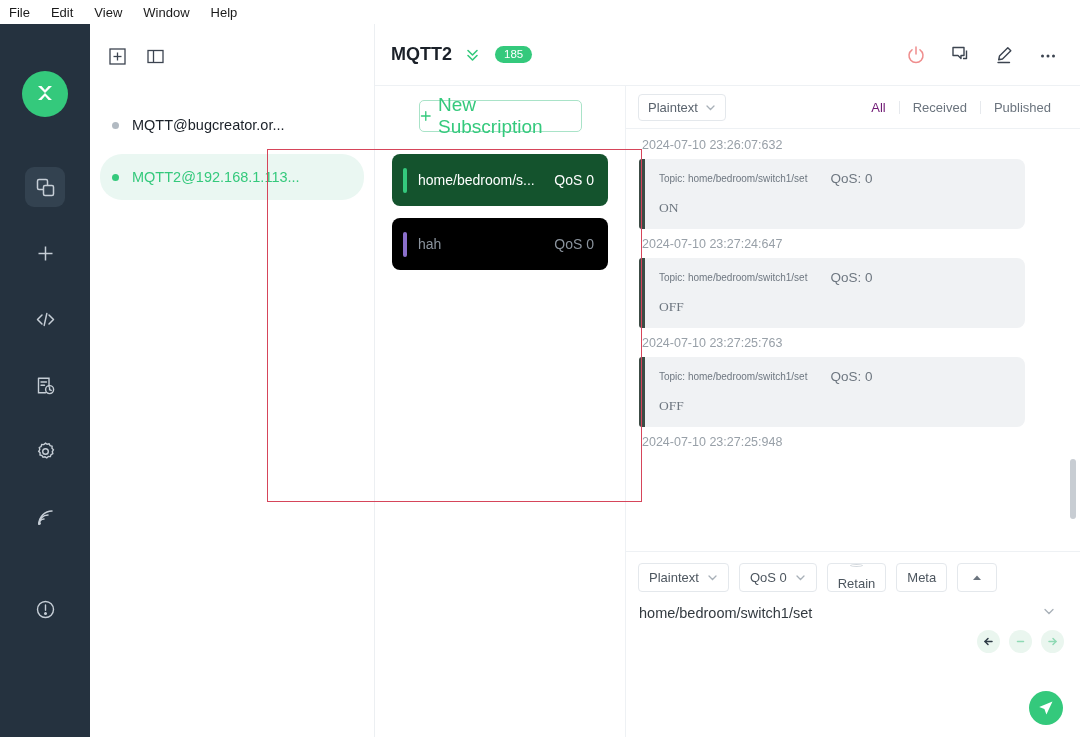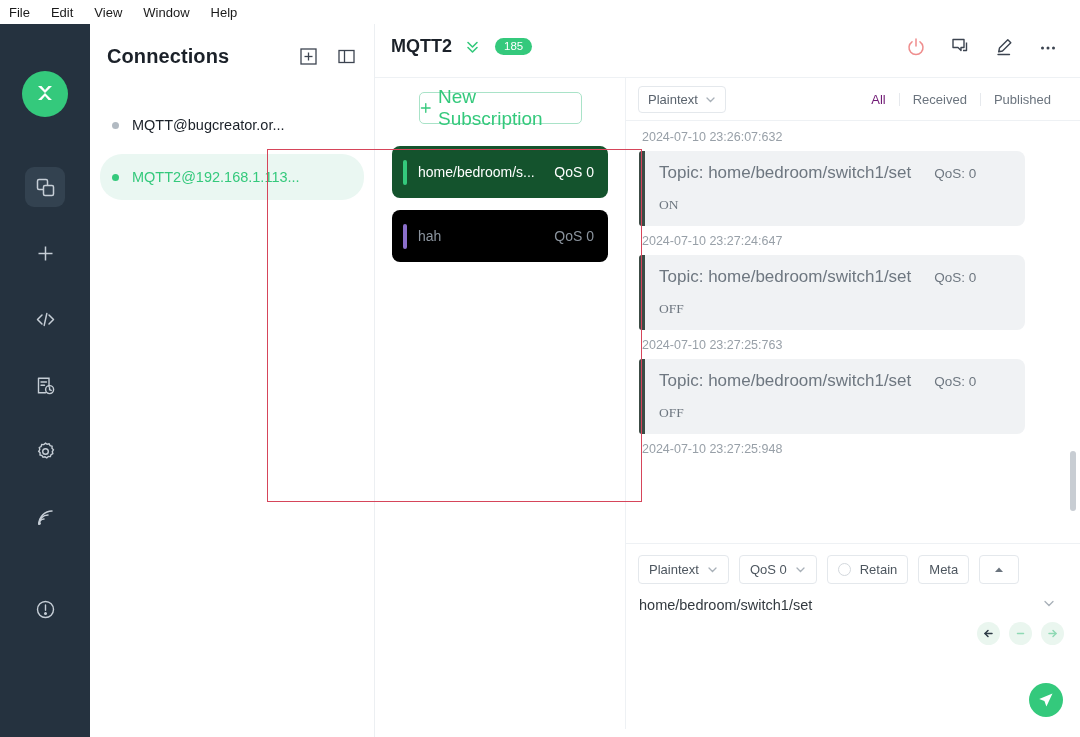--- a/index.html
+++ b/index.html
@@ -57,21 +57,21 @@
     display: flex; align-items: center; height: 46px;
     margin: 0 10px 6px 10px; padding: 0 12px; border-radius: 8px;
   }
   .conn-item.selected { background: #eaf7f2; border-radius: 22px; }
   .dot { width: 7px; height: 7px; border-radius: 50%; background: #b2bac2; margin-right: 13px; flex: 0 0 auto; }
   .conn-item.selected .dot { background: #34c97c; }
   .conn-name { font-size: 14.5px; color: #1b2129; white-space: nowrap; overflow: hidden; }
   .conn-item.selected .conn-name { color: #34c97c; }
 
   
-  .main { position: absolute; top: 16px; left: 375px; width: 705px; height: 713px; background: #fff; }
+  .main { position: absolute; top: 24px; left: 375px; width: 705px; height: 713px; background: #fff; }
 
   .main-head {
     height: 62px; display: flex; align-items: center; padding: 0 21px 0 16px;
     border-bottom: 1px solid #eef1f4;
   }
   .mh-title { font-size: 18px; font-weight: bold; color: #1b2129; }
   .mh-chevrons { margin-left: 12px; color: #34c97c; display: flex; align-items: center; }
   .badge {
     margin-left: 14px; background: #34c97c; color: #fff; font-size: 11.5px;
     border-radius: 10px; padding: 2px 9px 3px; line-height: 1.1; font-weight: normal;
@@ -123,42 +123,42 @@
   .msg-ts { font-size: 12.5px; color: #98a0a8; padding-left: 16px; margin: 0 0 7px 0; }
   .bubble {
     margin-left: 13px; margin-right: 55px; background: #f0f2f4;
     border-radius: 8px; padding: 12px 16px 13px 20px; position: relative; margin-bottom: 8px;
   }
   .bubble::before {
     content: ""; position: absolute; left: 0; top: 0; bottom: 0; width: 6px;
     background: #3c4c45; border-radius: 3px 0 0 3px;
   }
   .bub-head { display: flex; align-items: center; }
-  .bub-topic { font-size: 17px; color: #6e7780; }
+  .bub-topic { font-size: 10px; color: #6e7780; }
   .bub-qos { font-size: 13.5px; color: #6e7780; margin-left: 23px; }
   .bub-payload { font-size: 13.5px; color: #6e7780; margin-top: 14px; font-family: "Liberation Serif", serif; }
 
   .red-box {
     position: absolute; left: 267px; top: 149px; width: 375px; height: 353px;
     border: 1.6px solid #d6455a; pointer-events: none; z-index: 25;
   }
   .scrollthumb {
     position: absolute; right: 4px; top: 330px; width: 6px; height: 60px;
     background: #c8cdd3; border-radius: 3px;
   }
 
   
   .publish { border-top: 1px solid #eef1f4; height: 186px; position: relative; }
   .pub-toolbar { display: flex; align-items: center; gap: 10px; padding: 11px 0 0 12px; }
   .pill {
     height: 29px; border: 1px solid #e4e8ec; border-radius: 4px; background: #fff;
     display: flex; align-items: center; gap: 8px; padding: 0 10px;
     font-size: 13px; color: #4d565f;
   }
-  .pill.retain { gap: 9px; color: #4d565f; }
+  .pill.retain { gap: 9px; color: #4d565f; flex-direction: column; }
   .radio { width: 13px; height: 13px; border-radius: 50%; border: 1.4px solid #d3d8dd; }
   .pill.up { padding: 0 13px; }
   .pub-topic-row {
     display: flex; align-items: center; padding: 12px 24px 0 13px;
   }
   .pub-topic { font-size: 14.5px; color: #32393f; flex: 1; }
   .chev-down { color: #a8b0b8; }
   .nav-btns { position: absolute; right: 16px; top: 78px; display: flex; gap: 9px; align-items: center; }
   .nav-btn {
     width: 23px; height: 23px; border-radius: 50%; background: #eaf6ef;
@@ -238,21 +238,20 @@
           <circle cx="10.5" cy="10.5" r="8"></circle>
             <line x1="10.5" y1="6" x2="10.5" y2="11.3"></line>
             <circle cx="10.5" cy="14.5" r="0.8" fill="currentColor"></circle>
         </svg>
       </div>
     </div>
   </div>
 
   <div class="connections">
     <div class="conn-head">
-      <span class="conn-title">Connections</span>
       <span class="conn-head-icon">
         <svg width="19" height="19" viewBox="0 0 19 19" fill="none" stroke="currentColor" stroke-width="1.3">
           <rect x="2" y="2" width="15" height="15"></rect>
             <line x1="9.5" y1="5.5" x2="9.5" y2="13.5"></line>
             <line x1="5.5" y1="9.5" x2="13.5" y2="9.5"></line>
         </svg>
       </span>
       <span class="conn-head-icon">
         <svg width="19" height="19" viewBox="0 0 19 19" fill="none" stroke="currentColor" stroke-width="1.3">
           <rect x="2" y="3.5" width="15" height="12"></rect>

